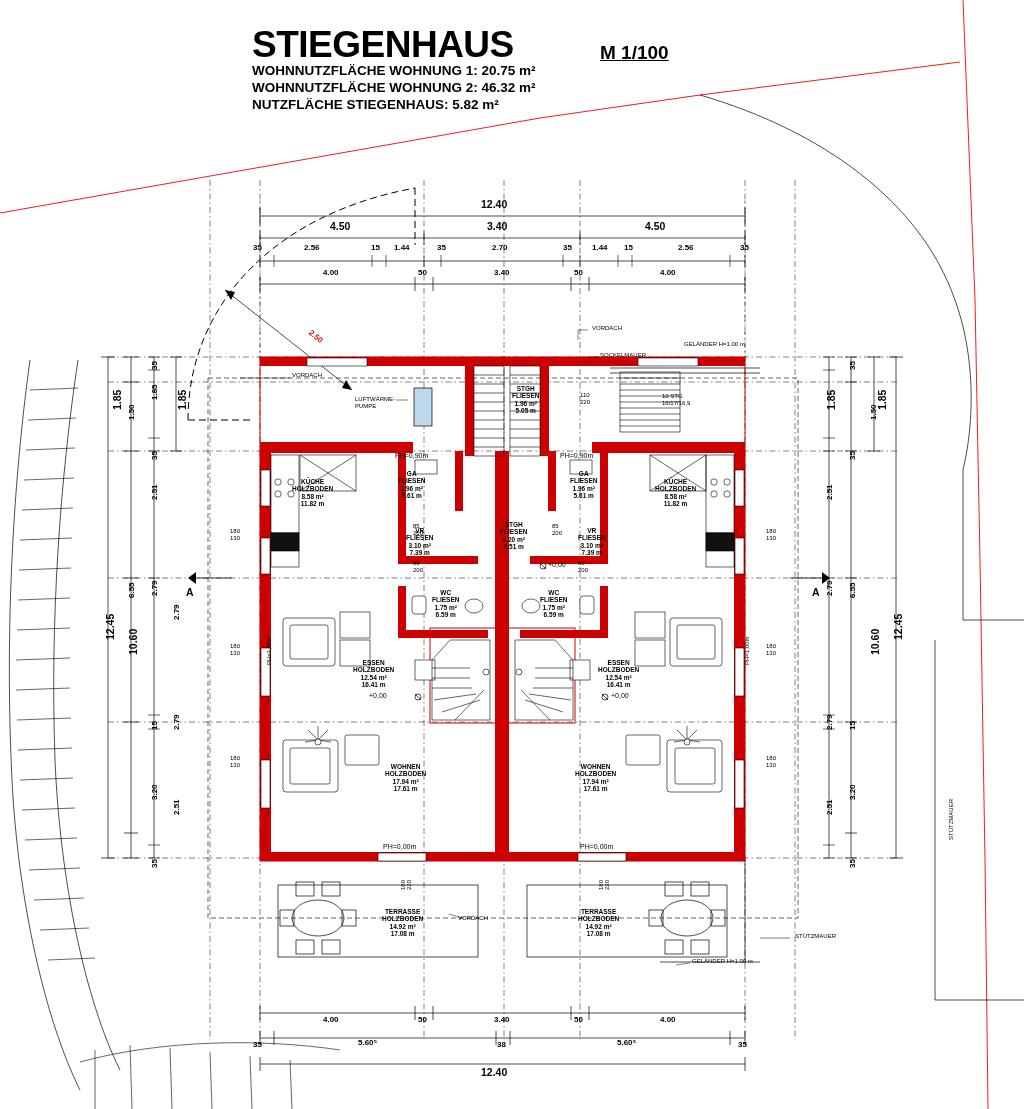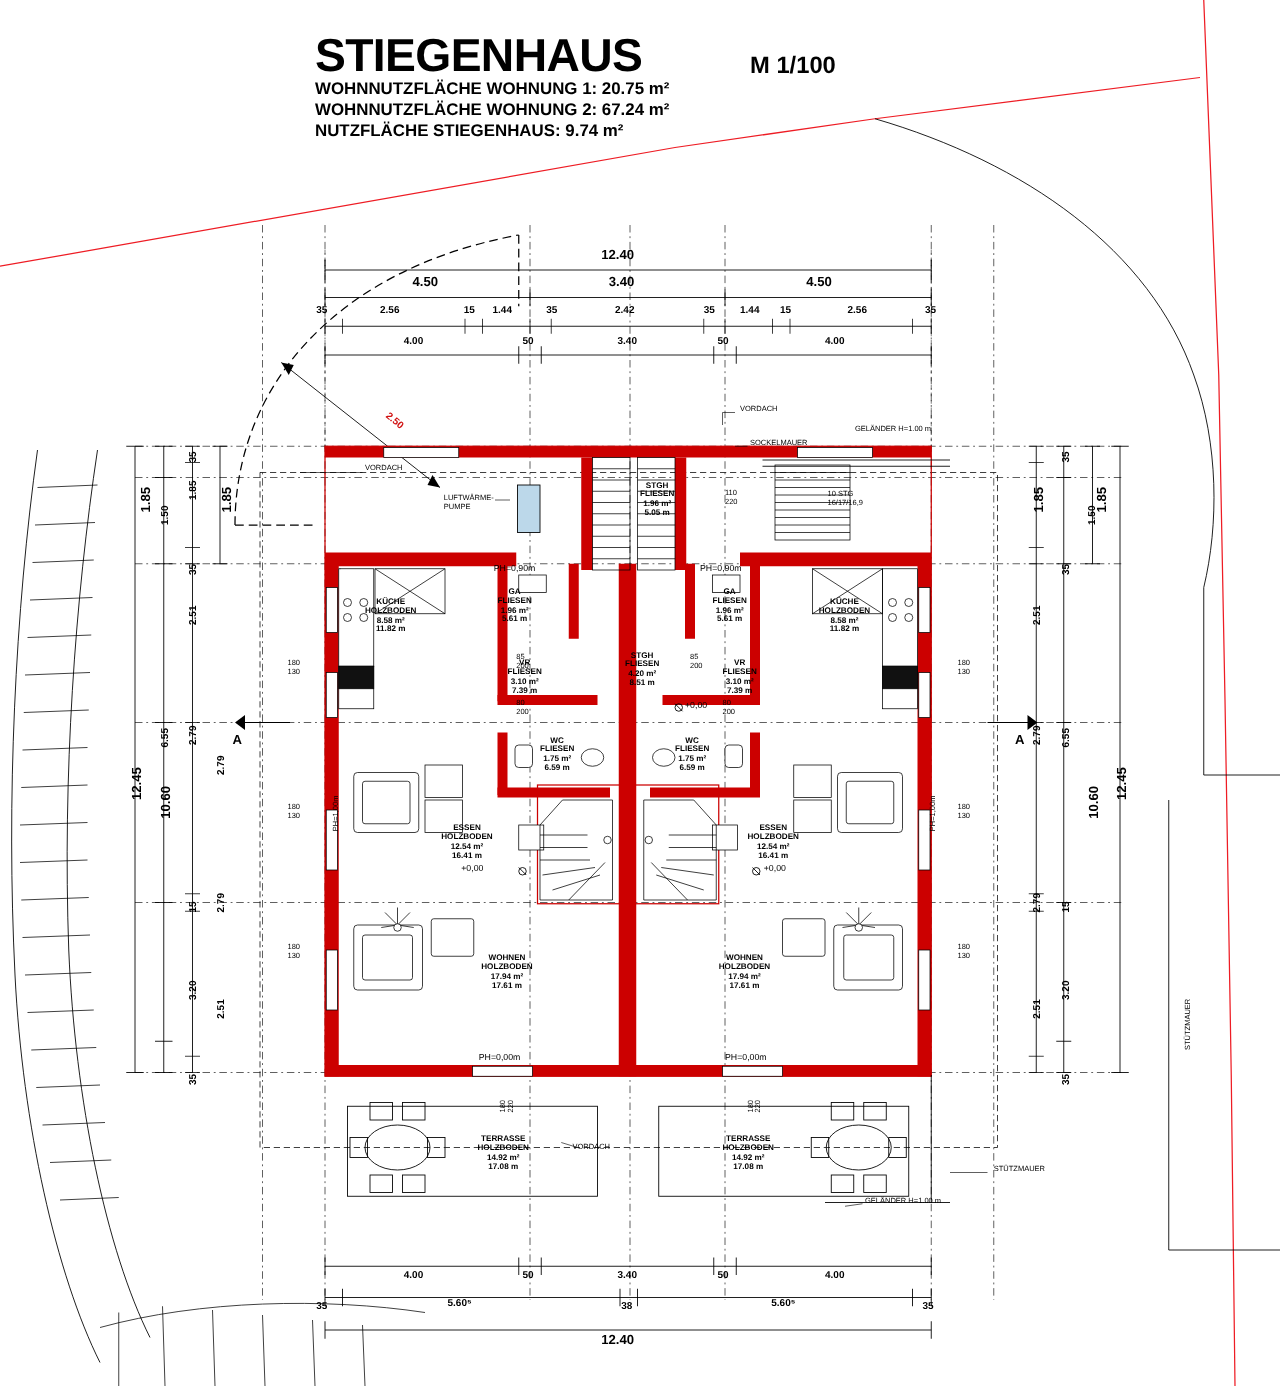--- a/index.html
+++ b/index.html
@@ -466,37 +466,37 @@
       <line x1="676" y1="965" x2="690" y2="963"></line>
       <line x1="760" y1="938" x2="790" y2="938"></line>
       <line x1="240" y1="378" x2="290" y2="378"></line>
       <line x1="408" y1="400" x2="396" y2="400"></line>
     </g>
   </g>
 </svg>
 
 <div>
   <div class="txt title" style="left:252px;top:24px;">STIEGENHAUS</div>
-  <div class="txt scale" style="left:600px;top:42px;">M 1/100</div>
+  <div class="txt scale" style="left:600px;top:42px;text-decoration:underline;">M 1/100</div>
   <div class="txt sub" style="left:252px;top:63px;">WOHNNUTZFLÄCHE WOHNUNG 1: 20.75 m²</div>
-  <div class="txt sub" style="left:252px;top:80px;">WOHNNUTZFLÄCHE WOHNUNG 2: 67.24 m²</div>
-  <div class="txt sub" style="left:252px;top:97px;">NUTZFLÄCHE STIEGENHAUS: 9.74 m²</div>
+  <div class="txt sub" style="left:252px;top:80px;">WOHNNUTZFLÄCHE WOHNUNG 2: 46.32 m²</div>
+  <div class="txt sub" style="left:252px;top:97px;">NUTZFLÄCHE STIEGENHAUS: 5.82 m²</div>
 </div>
 
 <div class="txt dim" style="left:481px;top:198px;">12.40</div>
 <div class="txt dim" style="left:330px;top:220px;">4.50</div>
 <div class="txt dim" style="left:487px;top:220px;">3.40</div>
 <div class="txt dim" style="left:645px;top:220px;">4.50</div>
 
 <div class="txt dimsm" style="left:253px;top:243px;">35</div>
 <div class="txt dimsm" style="left:304px;top:243px;">2.56</div>
 <div class="txt dimsm" style="left:371px;top:243px;">15</div>
 <div class="txt dimsm" style="left:394px;top:243px;">1.44</div>
 <div class="txt dimsm" style="left:437px;top:243px;">35</div>
-<div class="txt dimsm" style="left:492px;top:243px;">2.42</div>
+<div class="txt dimsm" style="left:492px;top:243px;">2.70</div>
 <div class="txt dimsm" style="left:563px;top:243px;">35</div>
 <div class="txt dimsm" style="left:592px;top:243px;">1.44</div>
 <div class="txt dimsm" style="left:624px;top:243px;">15</div>
 <div class="txt dimsm" style="left:678px;top:243px;">2.56</div>
 <div class="txt dimsm" style="left:740px;top:243px;">35</div>
 
 <div class="txt dimsm" style="left:323px;top:268px;">4.00</div>
 <div class="txt dimsm" style="left:418px;top:268px;">50</div>
 <div class="txt dimsm" style="left:494px;top:268px;">3.40</div>
 <div class="txt dimsm" style="left:574px;top:268px;">50</div>

